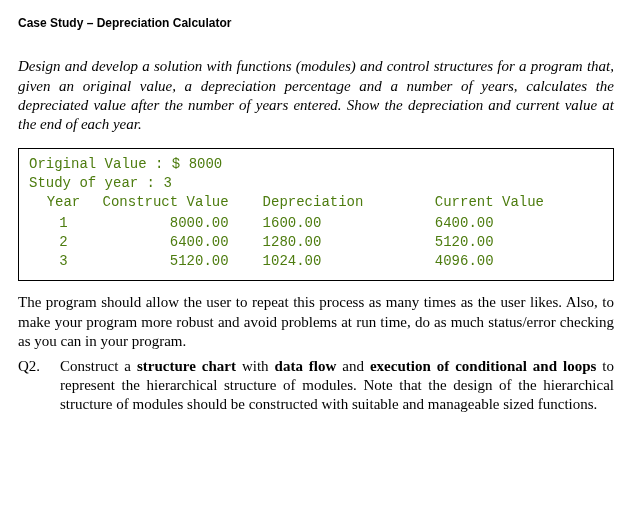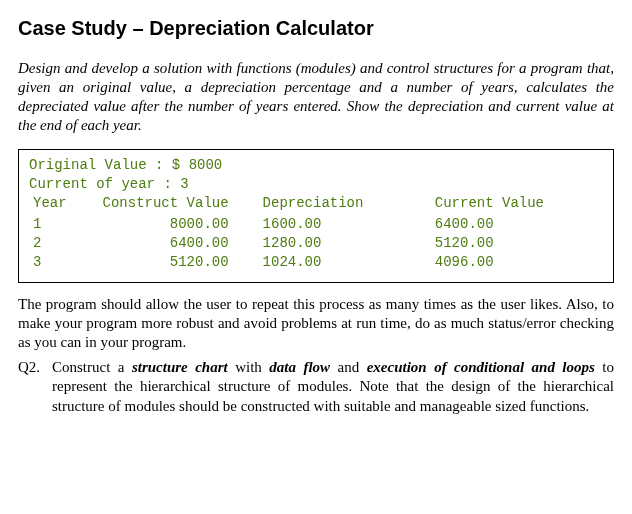--- a/index.html
+++ b/index.html
@@ -12,23 +12,23 @@
     font-family: "Times New Roman", Times, serif;
     color: #000;
     background: #fff;
     padding: 16px 18px 18px 18px;
     box-sizing: border-box;
     font-size: 15px;
     line-height: 1.28;
   }
   h1 {
     font-family: Arial, Helvetica, sans-serif;
-    font-size: 20px;
+    font-size: 12px;
     font-weight: bold;
-    margin: 0 0 17px 0;
+    margin: 0 0 26px 0;
   }
   p.body {
     margin: 0 0 14px 0;
     text-align: justify;
     font-style: italic;
   }
   p.body2 {
     margin: 12px 0 6px 0;
     text-align: justify;
   }
@@ -57,51 +57,51 @@
   }
   table.dep th {
     text-align: left;
     font-weight: normal;
     padding: 0 4px 2px 4px;
   }
   table.dep td {
     padding: 0 4px;
   }
   table.dep th:nth-child(1),
-  table.dep td:nth-child(1) { width: 12%; text-align: left; }
+  table.dep td:nth-child(1) { width: 12%; text-align: center; }
   table.dep th:nth-child(2),
   table.dep td:nth-child(2) { width: 28%; text-align: right; padding-right: 30px; }
   table.dep th:nth-child(3),
   table.dep td:nth-child(3) { width: 30%; text-align: left; padding-right: 50px; }
   table.dep th:nth-child(4),
   table.dep td:nth-child(4) { width: 30%; text-align: left; padding-right: 30px; }
   .q2row {
     display: flex;
-    gap: 4px;
+    gap: 12px;
     margin-top: 4px;
   }
   .q2label {
     flex: 0 0 30px;
   }
   .q2text {
     flex: 1 1 auto;
     text-align: justify;
   }
-  .bi { font-style: italic; font-weight: bold; }
+  .bi { font-weight: bold; }
 </style>
 </head>
 <body>
 
 <h1>Case Study – Depreciation Calculator</h1>
 
 <p class="body">Design and develop a solution with functions (modules) and control structures for a program that, given an original value, a depreciation percentage and a number of years, calculates the depreciated value after the number of years entered. Show the depreciation and current value at the end of each year.</p>
 
 <div class="codebox">
   <div class="inputline"><span>Original Value : $ </span><span>8000</span></div>
-  <div class="inputline"><span>Current of year : </span><span>3</span></div>
+  <div class="inputline"><span>Study of year : </span><span>3</span></div>
 
 
   <table class="dep">
     <thead>
       <tr>
         <th>Year</th>
         <th>Construct Value</th>
         <th>Depreciation</th>
         <th>Current Value</th>
       </tr>

